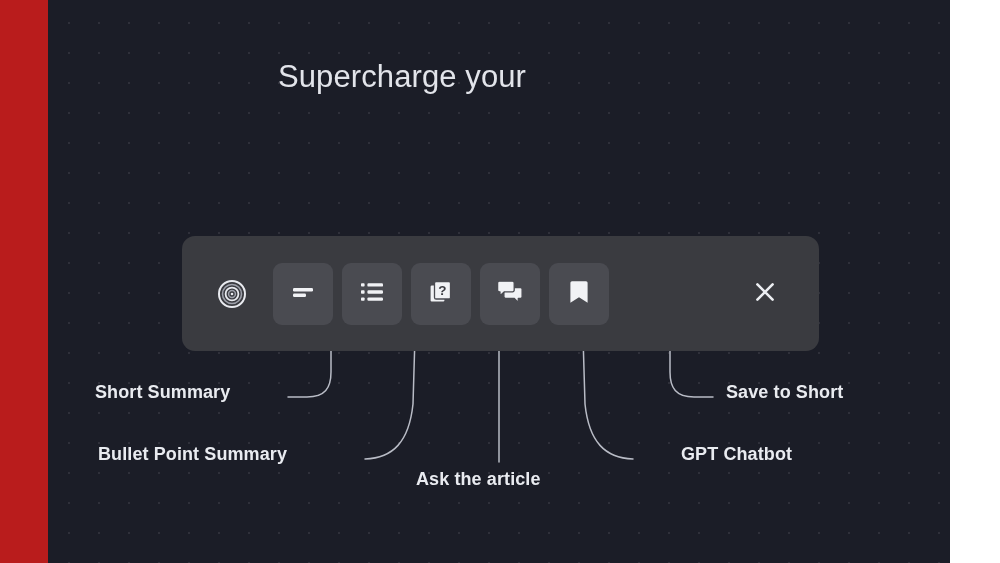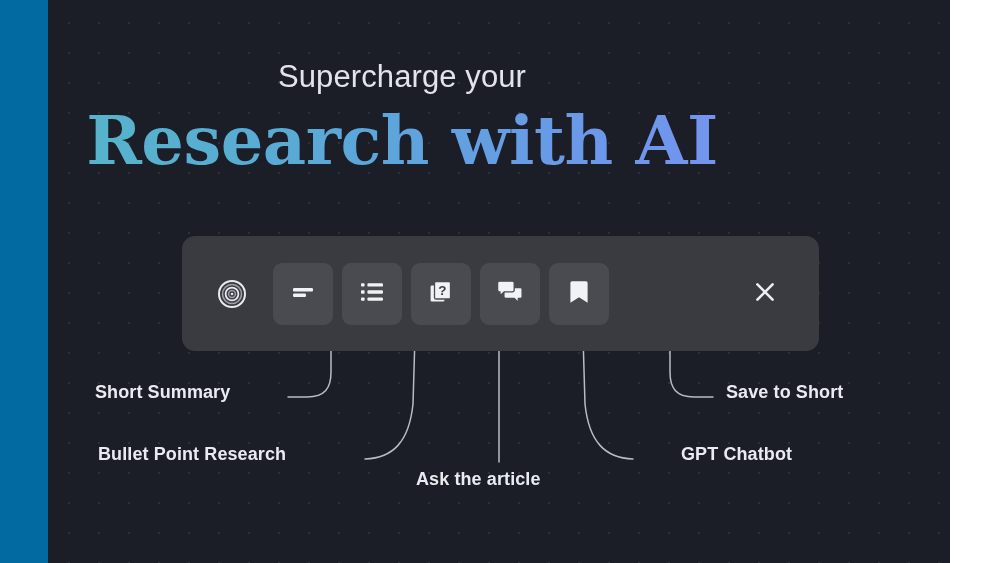--- a/index.html
+++ b/index.html
@@ -10,21 +10,21 @@
     height: 563px;
     overflow: hidden;
     background: #ffffff;
     font-family: "Liberation Sans", sans-serif;
   }
 
   #stage {
     position: relative;
     width: 804px;
     height: 563px;
-    background: #0369a1;
+    background: #b91c1c;
     text-decoration: underline;
   }
 
   
   #canvas {
     position: absolute;
     left: 48px;
     top: 0;
     width: 902px;
     height: 563px;
@@ -157,21 +157,20 @@
 </style>
 </head>
 <body>
 
 <div id="stage">
 
   <div id="canvas"></div>
 
   <div id="headings">
     <div id="kicker">Supercharge your</div>
-    <div id="headline">Research with AI</div>
   </div>
 
   <svg id="connectors" viewBox="0 0 1000 563" xmlns="http://www.w3.org/2000/svg">
     <defs>
       <marker id="arrowhead" markerWidth="7" markerHeight="7" refX="3.2" refY="5.6" orient="auto">
         <path d="M0.4,5.8 L3.2,0.8 L6.0,5.8" fill="none" stroke="#b9bcc6" stroke-width="1.15" stroke-linecap="round" stroke-linejoin="round"></path>
       </marker>
     </defs>
     <g fill="none" stroke="#b9bcc6" stroke-width="1.5" stroke-linecap="round" marker-end="url(#arrowhead)">
 
@@ -256,18 +255,18 @@
     <button class="close-btn" title="Close">
       <span>
         <svg width="22" height="22" viewBox="0 0 22 22" xmlns="http://www.w3.org/2000/svg">
           <path d="M3.4,3.4 L18.6,18.6 M18.6,3.4 L3.4,18.6" stroke="#eceef2" stroke-width="2.6" stroke-linecap="round"></path>
         </svg>
       </span>
     </button>
   </div>
 
   <div class="callout" id="label-short">Short Summary</div>
-  <div class="callout" id="label-bullet">Bullet Point Research</div>
+  <div class="callout" id="label-bullet">Bullet Point Summary</div>
   <div class="callout" id="label-ask">Ask the article</div>
   <div class="callout" id="label-chat">GPT Chatbot</div>
   <div class="callout" id="label-inbox">Save to Short</div>
 
 </div>
 
 </body></html>

